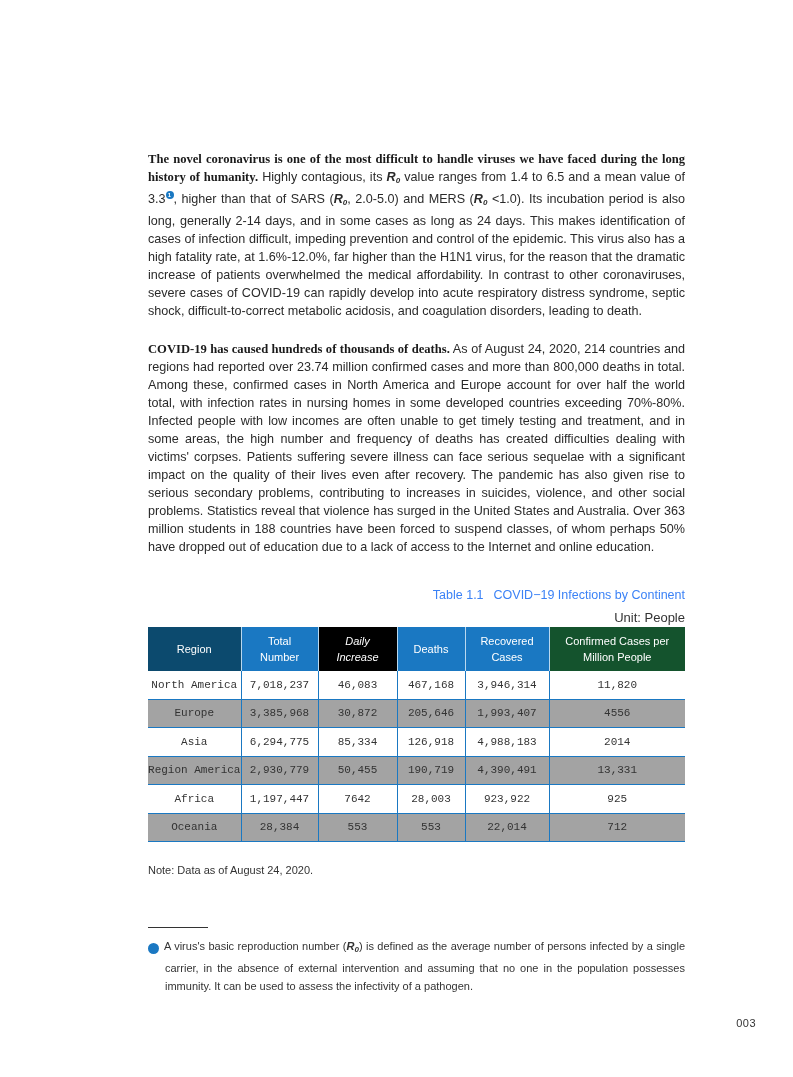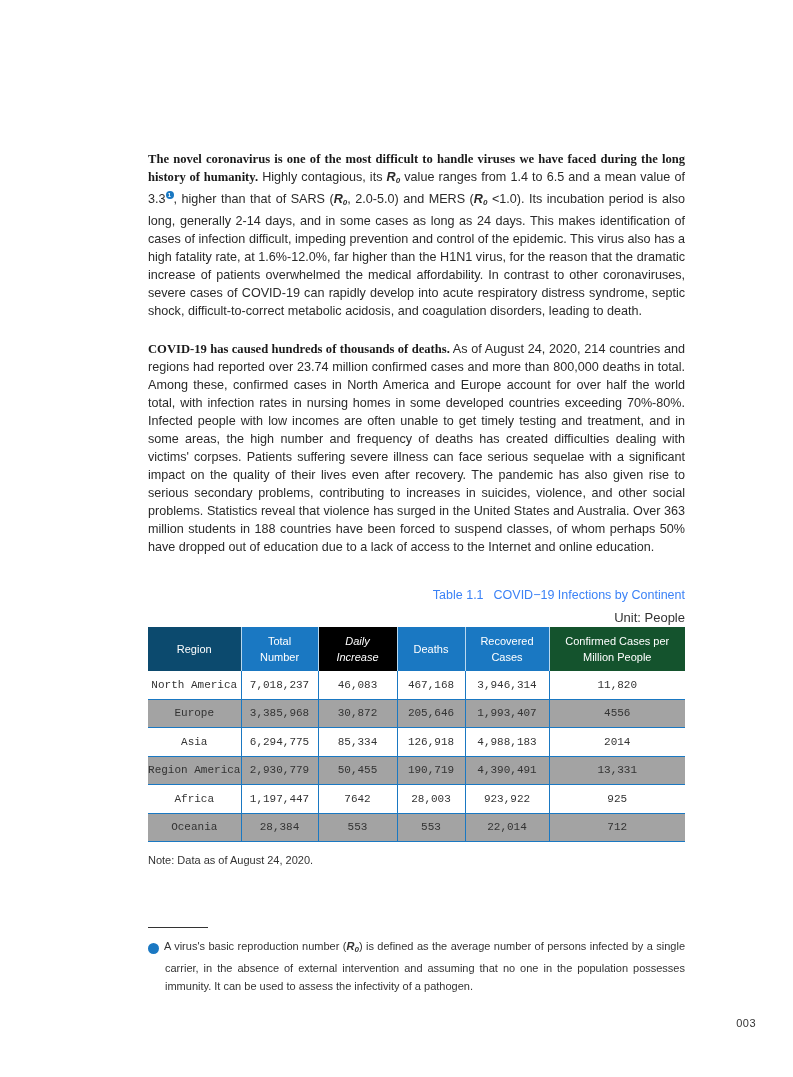--- a/index.html
+++ b/index.html
@@ -12,21 +12,21 @@
   .sub { font-size: 8px; vertical-align: -2px; }
   .caption { text-align: right; color: #3b82f6; font-size: 12.5px; margin-top: 32px; height: 18px; }
   .caption .num { margin-right: 10px; }
   .unit { text-align: right; font-size: 13px; margin-top: 4px; height: 16px; color: #333; }
   table { width: 537px; border-collapse: collapse; font-size: 11px; margin-top: 1px; }
   thead th { background: #1a78c2; color: #fff; font-weight: normal; height: 44px; line-height: 16px; border-left: 1.5px solid #b9d8ef; padding: 0 4px; }
   thead th:first-child { border-left: none; }
   tbody td { height: 27.5px; text-align: center; border-bottom: 1.5px solid #1a78c2; border-left: 1.5px solid #1a78c2; color: #333; padding: 0; font-family: Liberation Mono, monospace; }
   tbody td:first-child { border-left: none; }
   tbody tr.alt td { background: #a3a3a3; }
-  .note { font-size: 11px; margin-top: 12px; color: #333; }
+  .note { font-size: 11px; margin-top: 22px; color: #333; }
   .fn-rule { position: absolute; left: 148px; top: 927px; width: 60px; border-top: 1px solid #333; }
   .footnote { position: absolute; left: 148px; top: 937px; width: 537px; font-size: 11px; line-height: 18px; text-align: justify; color: #333; }
   .footnote .marker { display: inline-block; width: 11px; height: 11px; border-radius: 50%; background: #1a78c2; color: #fff; font-size: 8px; line-height: 11px; text-align: center; font-weight: bold; margin-right: 5px; vertical-align: -1px; }
   .footnote .body { padding-left: 17px; text-indent: -17px; }
   .pagenum { position: absolute; right: 37px; top: 1017px; font-size: 11px; color: #333; letter-spacing: 0.5px; }
   .ri { font-style: italic; font-weight: bold; }
 </style>
 </head>
 <body>
 

